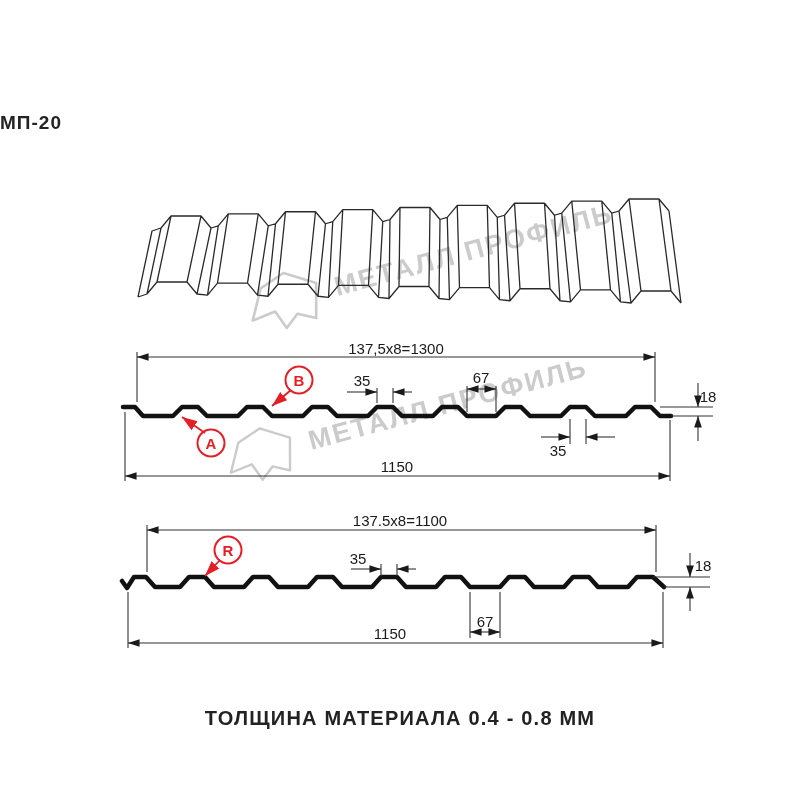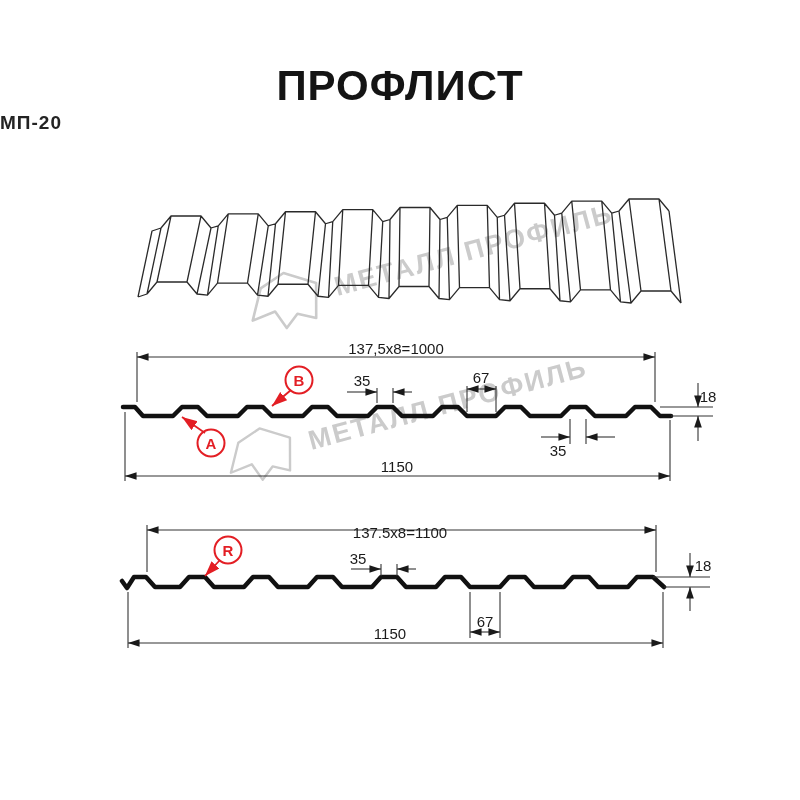--- a/index.html
+++ b/index.html
@@ -20,21 +20,20 @@
   .callout{position:absolute;z-index:3;width:25px;height:25px;border:2.5px solid #e31e24;
        border-radius:50%;color:#e31e24;font-size:15px;font-weight:600;
        display:flex;align-items:center;justify-content:center;
        transform:translate(-50%,-50%);background:rgba(255,255,255,0.0);}
 </style>
 </head>
 <body>
 
 <div class="canvas">
 
-  <div class="title">ПРОФЛИСТ</div>
   <div class="subtitle">МП-20</div>
 
   <div class="wm" style="left:246px;top:282px;">
     <svg width="78" height="58" viewBox="0 0 78 58">
       <path d="M4,40 L20,11 L46,2 L75,20 L66,54 L49,45 L35,56 L28,37 Z" fill="none" stroke="#cbcbcb" stroke-width="2.6" stroke-linejoin="round"></path>
     </svg>
     <span class="wm-text">МЕТАЛЛ ПРОФИЛЬ</span>
   </div>
   <div class="wm" style="left:224px;top:437px;">
     <svg width="74" height="54" viewBox="0 0 78 58">
@@ -131,30 +130,31 @@
       <line x1="128" y1="592" x2="128" y2="648"></line>
       <line x1="663" y1="592" x2="663" y2="648"></line>
       <line x1="390" y1="643" x2="128" y2="643" marker-end="url(#arr)"></line>
       <line x1="390" y1="643" x2="663" y2="643" marker-end="url(#arr)"></line>
     </g>
     <g stroke="#e31e24" stroke-width="1.8" fill="none">
       <line x1="220" y1="560" x2="205" y2="576" marker-end="url(#arrRed)"></line>
     </g>
   </svg>
 
-  <div class="dim" style="left:396px;top:348px;">137,5x8=1000</div>
+  <div class="dim" style="left:396px;top:348px;">137,5x8=1300</div>
   <div class="dim" style="left:362px;top:380px;">35</div>
   <div class="dim" style="left:481px;top:377px;">67</div>
   <div class="dim" style="left:708px;top:396px;">18</div>
   <div class="dim" style="left:558px;top:450px;">35</div>
   <div class="dim" style="left:397px;top:466px;">1150</div>
 
-  <div class="dim" style="left:400px;top:532px;">137.5x8=1100</div>
+  <div class="dim" style="left:400px;top:520px;">137.5x8=1100</div>
   <div class="dim" style="left:358px;top:558px;">35</div>
   <div class="dim" style="left:703px;top:565px;">18</div>
   <div class="dim" style="left:485px;top:621px;">67</div>
   <div class="dim" style="left:390px;top:633px;">1150</div>
 
   <div class="callout" style="left:211px;top:443px;">A</div>
   <div class="callout" style="left:299px;top:380px;">B</div>
   <div class="callout" style="left:228px;top:550px;">R</div>
 
+  <div class="footer">ТОЛЩИНА МАТЕРИАЛА 0.4 - 0.8 ММ</div>
 </div>
 
 </body></html>

